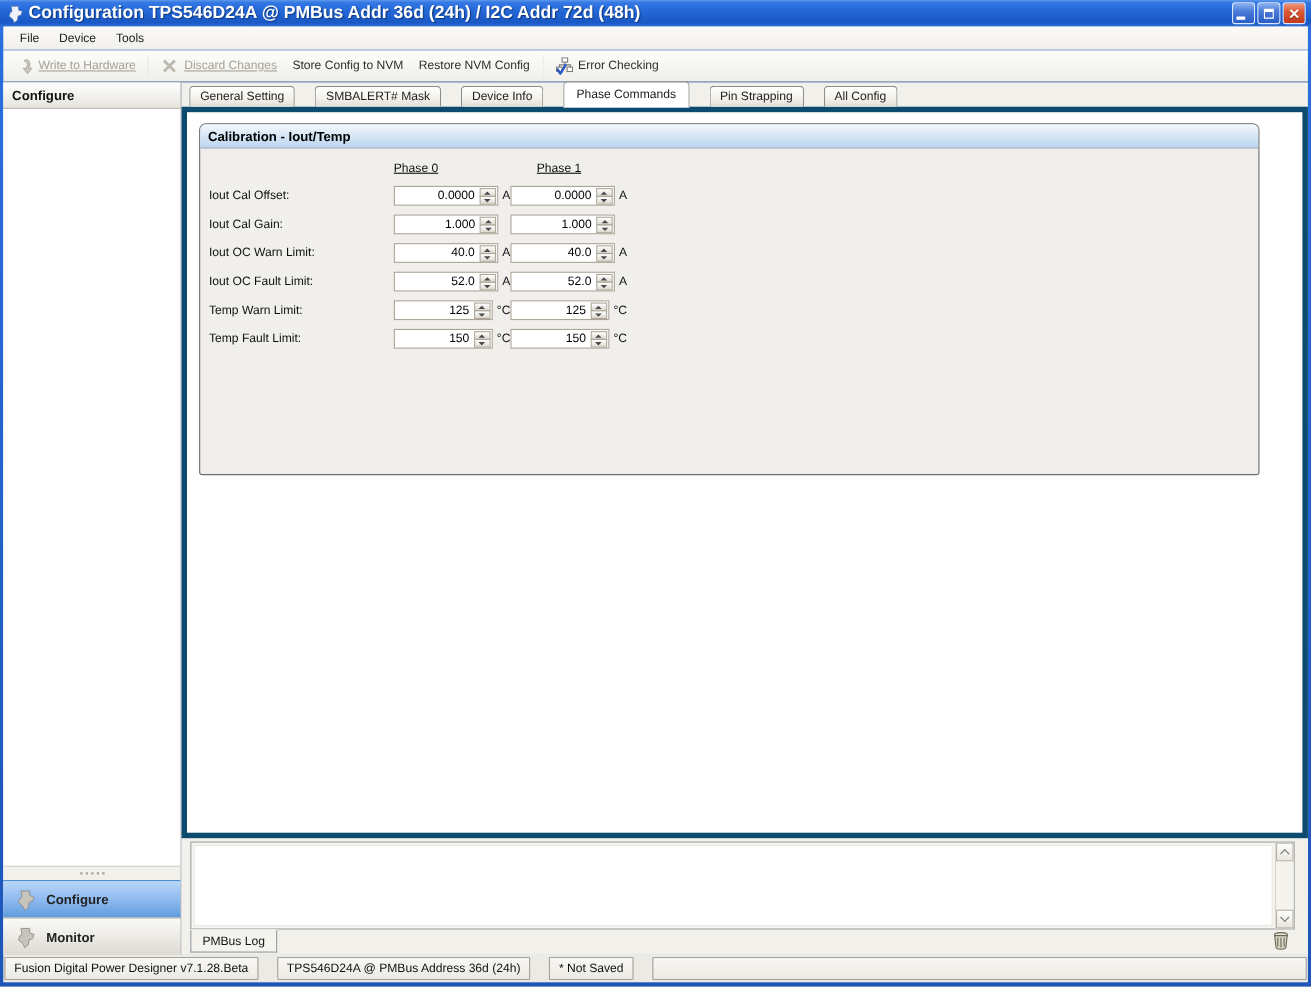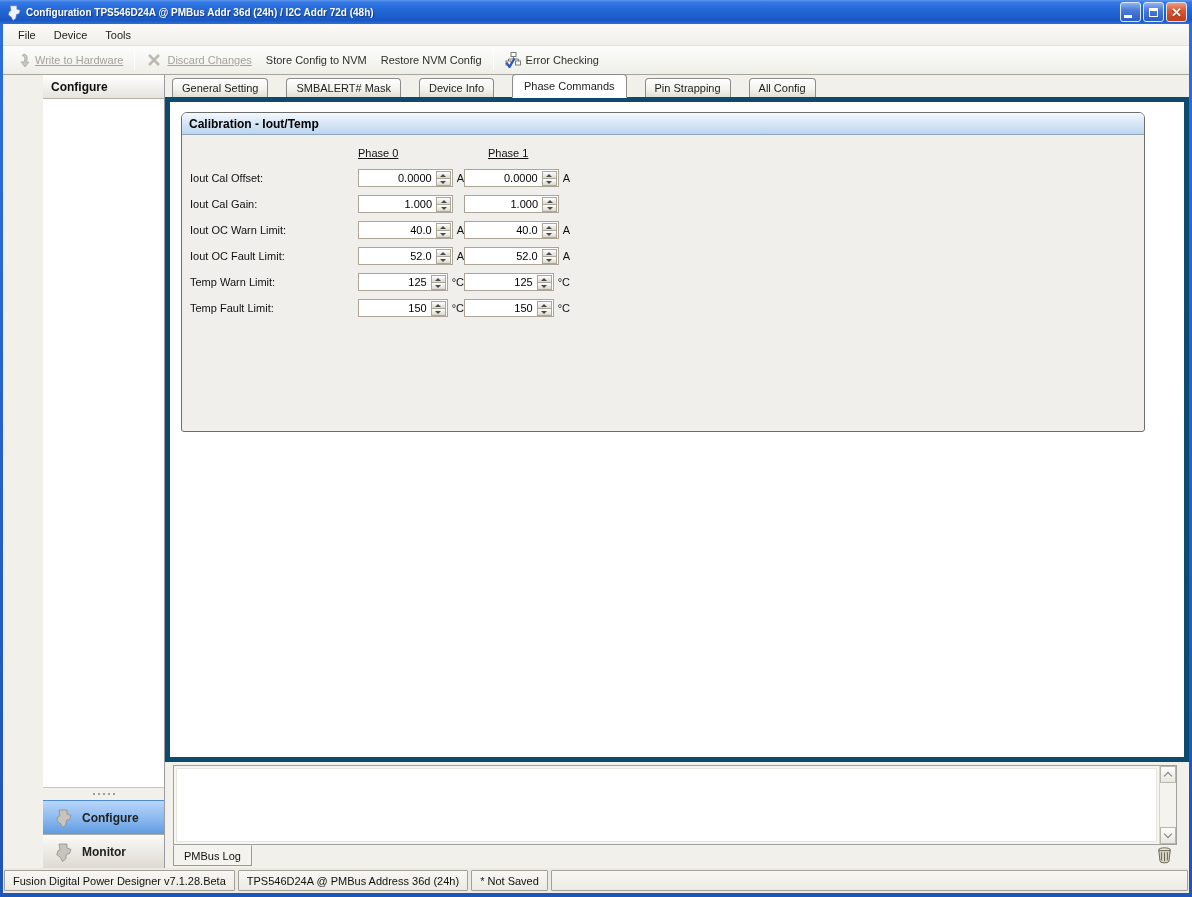--- a/index.html
+++ b/index.html
@@ -7,21 +7,21 @@
   body { font-family:"Liberation Sans", sans-serif; font-size:11px; color:#1a1a1a; background:#d0cec6; }
 
   .window { position:relative; width:1192px; height:897px;
     background:linear-gradient(180deg,#2a6fe0,#1d55b8); overflow:hidden; }
 
   
   .titlebar { position:absolute; top:0; left:0; width:100%; height:24px;
     background:linear-gradient(180deg,#5d97ea 0%,#3378e4 10%,#2266d6 45%,#1a58c4 85%,#2d6fd9 100%);
     display:flex; align-items:center; padding:0 5px; }
   .titlebar .app-icon { width:17px; height:17px; margin-right:4px; flex:0 0 auto; }
-  .titlebar .title-text { color:#fff; font-weight:bold; font-size:10px;
+  .titlebar .title-text { color:#fff; font-weight:bold; font-size:16px;
     text-shadow:1px 1px 1px #123a7d; white-space:nowrap; overflow:hidden; flex:1; }
   .tb-buttons { display:flex; gap:2px; margin-left:6px; }
   .tb-btn { width:21px; height:20px; border-radius:3px; border:1px solid #dbe8fb;
     display:flex; align-items:center; justify-content:center; cursor:default; }
   .tb-btn.blue { background:linear-gradient(180deg,#8fb4f0 0%,#4a7bd8 40%,#2a5cc4 100%); }
   .tb-btn.red  { background:linear-gradient(180deg,#ee9c85 0%,#dc5a34 40%,#c03a1c 100%); }
   .glyph-min { width:8px; height:3px; background:#fff; margin-top:9px; margin-right:6px; }
   .glyph-max { width:9px; height:9px; border:1px solid #fff; border-top:3px solid #fff; }
   .glyph-close { color:#fff; font-weight:bold; font-size:13px; line-height:1; text-shadow:0 1px 1px #7d1f0a; }
 
@@ -35,21 +35,21 @@
   .toolbar { position:absolute; top:46px; left:3px; right:3px; height:29px;
     background:linear-gradient(180deg,#fdfdfb,#efeee9);
     border-bottom:1px solid #a9a69c; display:flex; align-items:center; padding-left:4px; }
   .tool-btn { display:flex; align-items:center; gap:5px; padding:0 7px; height:24px; color:#2f2e2a; }
   .tool-btn.disabled { color:#a6a298;text-decoration:underline; }
   .tool-sep { width:1px; height:20px; background:#c6c3b8; border-right:1px solid #fff; margin:0 4px; }
   .tool-icon { width:16px; height:16px; flex:0 0 auto; }
 
   
   .sidebar { position:absolute; left:3px; top:75px; width:162px; height:793px;
-    background:#f1f0eb; border-right:1px solid #9b9aa0; display:flex; flex-direction:column;padding-left:40px; }
+    background:#f1f0eb; border-right:1px solid #9b9aa0; display:flex; flex-direction:column; }
   .sidebar-header { height:24px; background:linear-gradient(180deg,#ffffff,#e6e4dd);
     border-bottom:1px solid #b3b0a6; display:flex; align-items:center; padding-left:8px;
     font-weight:bold; font-size:12px; color:#111; }
   .sidebar-tree { flex:1; background:#fff; border-bottom:1px solid #c8c5bb; }
   .sidebar-splitter { height:12px; display:flex; align-items:center; justify-content:center; gap:3px;
     background:#f1f0eb; }
   .sidebar-splitter i { width:2px; height:2px; background:#a19e93; display:block; }
   .nav-btn { height:34px; border-top:1px solid #b0ada3;
     background:linear-gradient(180deg,#fafaf8 0%,#e9e7e1 60%,#dcdad2 100%);
     display:flex; align-items:center; padding-left:10px; gap:9px;
@@ -112,21 +112,21 @@
     transform:rotate(45deg); margin-top:3px; }
   .chev-down { width:6px; height:6px; border-right:1px solid #7a7a7a; border-bottom:1px solid #7a7a7a;
     transform:rotate(45deg); margin-bottom:3px; }
   .logtab { position:absolute; left:8px; top:83px; height:21px; padding:0 10px;
     background:#f4f3ee; border:1px solid #9a99a0; border-top:1px solid #f4f3ee;
     display:flex; align-items:center; color:#111; }
   .trash-btn { position:absolute; right:16px; top:85px; width:17px; height:17px; }
 
   
   .statusbar { position:absolute; left:3px; right:3px; top:868px; height:25px;
-    background:#eceae4; display:flex; align-items:stretch; gap:3px; padding:2px 1px 2px 1px; }
+    background:#eceae4; display:flex; align-items:stretch; gap:17px; padding:2px 1px 2px 1px; }
   .status-cell { background:linear-gradient(180deg,#f8f7f4,#eceae3); border:1px solid #a3a098;
     border-radius:1px; display:flex; align-items:center; padding:0 8px; white-space:nowrap; color:#111; }
   .status-fill { flex:1; }
 </style>
 </head>
 <body>
 
 <div class="window">
 
   <div class="titlebar">

